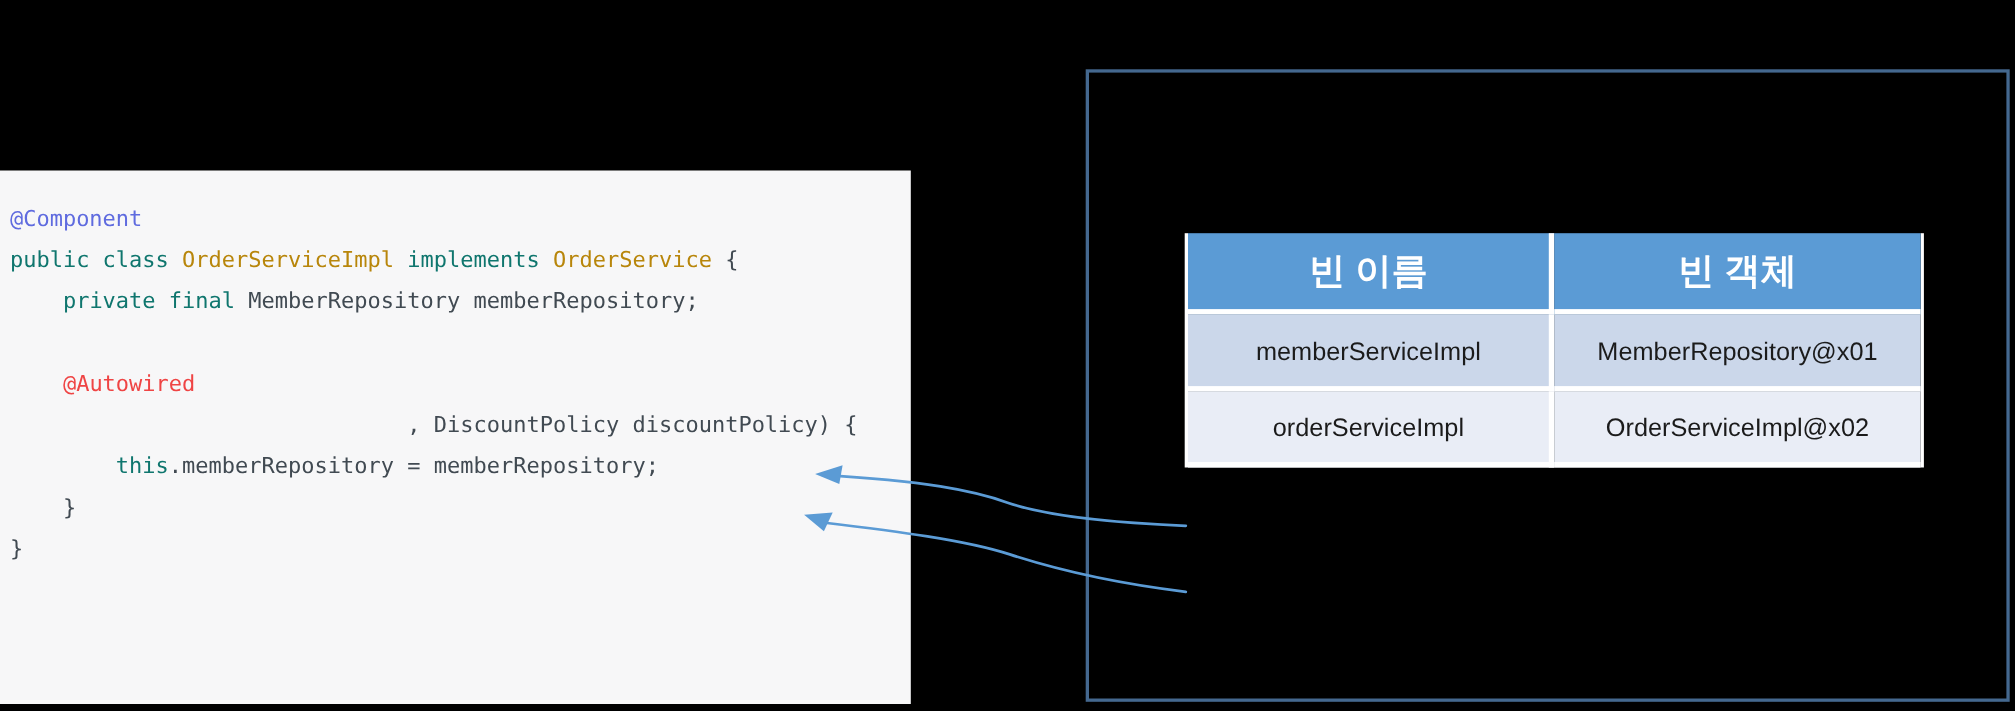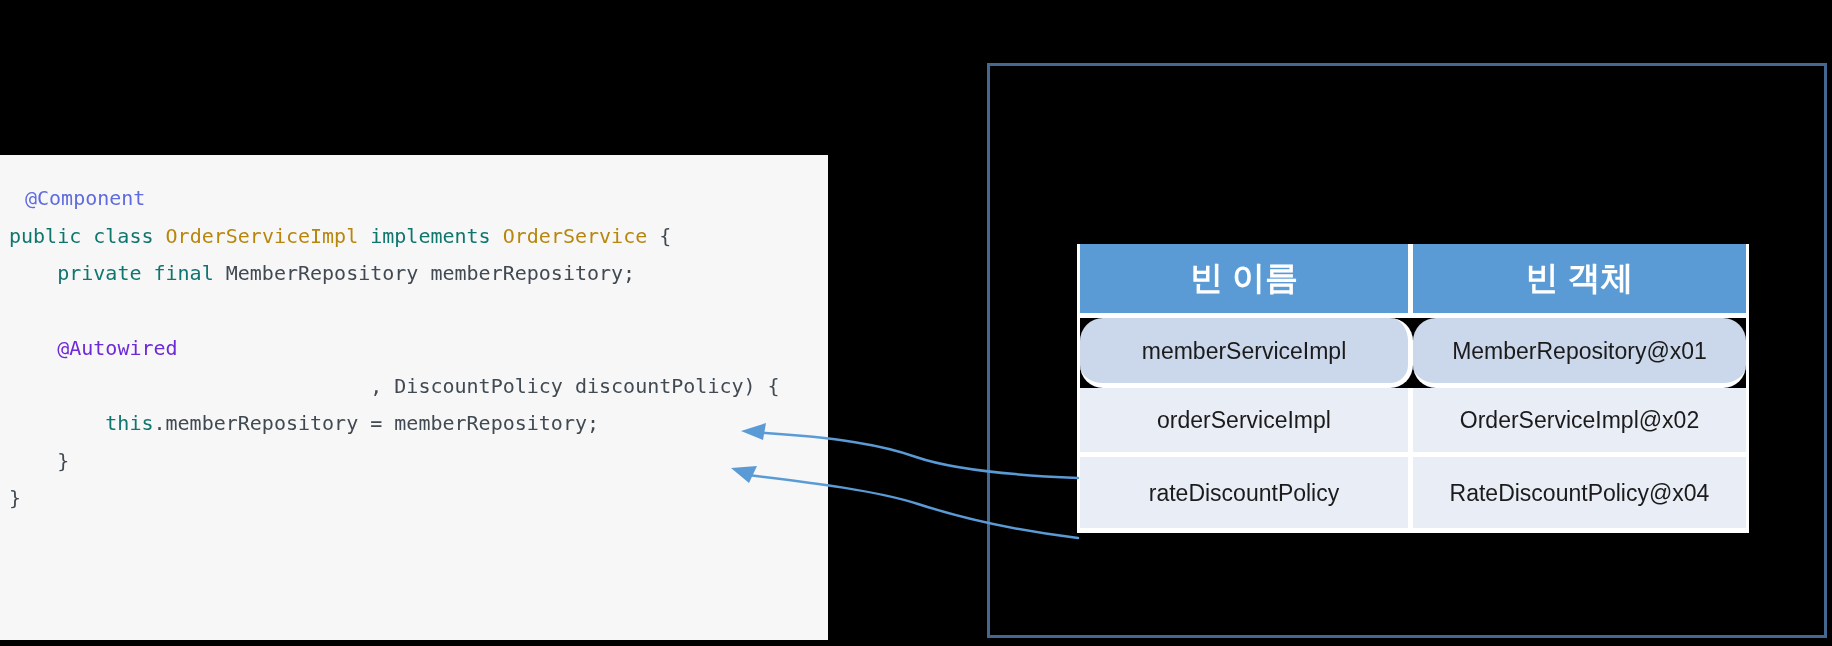--- a/index.html
+++ b/index.html
@@ -9,38 +9,38 @@
   
   .container-box{position:absolute;left:987px;top:63px;width:840px;height:575px;
                  border:3px solid #44688F;box-sizing:border-box;background:transparent;}
 
   
   .code-panel{position:absolute;left:0;top:155px;width:828px;height:485px;
               background:#F7F7F8;box-sizing:border-box;padding:25px 0 0 9px;
               font-family:"DejaVu Sans Mono",monospace;font-size:20px;line-height:37.5px;
               color:#414A52;}
   .code-line{white-space:pre;height:37.5px;}
-  .tk-ann {color:#5F6BDF;margin-left:16px;}
-  .tk-ann2{color:#6d28d9;}
+  .tk-ann {color:#5F6BDF;}
+  .tk-ann2{color:#ef4444;}
   .tk-kw  {color:#0f766e;}
   .tk-cls {color:#B8860B;}
   .tk-ctor{color:#4585C8;}
   .tk-def {color:#414A52;}
 
   
   .bean-table{position:absolute;left:1077px;top:212px;border-collapse:separate;border-spacing:0;
-              table-layout:fixed;border-left:3px solid #fff;border-right:3px solid #fff;margin-top:32px;}
+              table-layout:fixed;border-left:3px solid #fff;border-right:3px solid #fff;}
   .bean-table th,.bean-table td{box-sizing:border-box;text-align:center;vertical-align:middle;
               padding:0 6px;}
   .bean-table th{width:333px;height:74px;background:#5B9BD5;color:#fff;font-size:33px;
               font-weight:bold;border-bottom:5px solid #fff;}
   .bean-table th.first, .bean-table td.first{border-right:5px solid #fff;}
   .bean-table td{width:333px;background:#E9EDF6;color:#1b1b1b;font-size:23px;
               border-bottom:5px solid #fff;white-space:pre-line;line-height:30px;}
-  .bean-table tr.band td{background:#CBD7EA;border-radius:23px;}
+  .bean-table tr.band td{background:#CBD7EA;}
   .bean-table tr.r1 td{height:70px;}
   .bean-table tr.r2 td{height:69px;}
   .bean-table tr.r3 td{height:78px;}
   .bean-table tr.r4 td{height:76px;}
 
   
   .arrow-layer{position:absolute;left:0;top:0;width:1832px;height:646px;pointer-events:none;}
 </style>
 </head>
 <body>
@@ -68,24 +68,20 @@
       <th>빈 객체</th>
     </tr>
     <tr class="band r1">
       <td class="first">memberServiceImpl</td>
       <td>MemberRepository@x01</td>
     </tr>
     <tr class="r2">
       <td class="first">orderServiceImpl</td>
       <td>OrderServiceImpl@x02</td>
     </tr>
-    <tr class="r4">
-      <td class="first">rateDiscountPolicy</td>
-      <td>RateDiscountPolicy@x04</td>
-    </tr>
   </tbody>
     </table>
 
   <svg class="arrow-layer" viewBox="0 0 1832 646" xmlns="http://www.w3.org/2000/svg">
     <path d="M 1078 478 C 1005 475, 948 468, 916 457 C 885 446, 840 437, 748 432" fill="none" stroke="#5B9BD5" stroke-width="2.5" stroke-linecap="round"></path>
     <polygon points="741,431 766,423 763,440" fill="#5B9BD5"></polygon>
     <path d="M 1078 538 C 1012 530, 958 517, 918 504 C 878 491, 815 483, 748 475" fill="none" stroke="#5B9BD5" stroke-width="2.5" stroke-linecap="round"></path>
     <polygon points="731,468 757,466 749,483" fill="#5B9BD5"></polygon>
   </svg>
 

